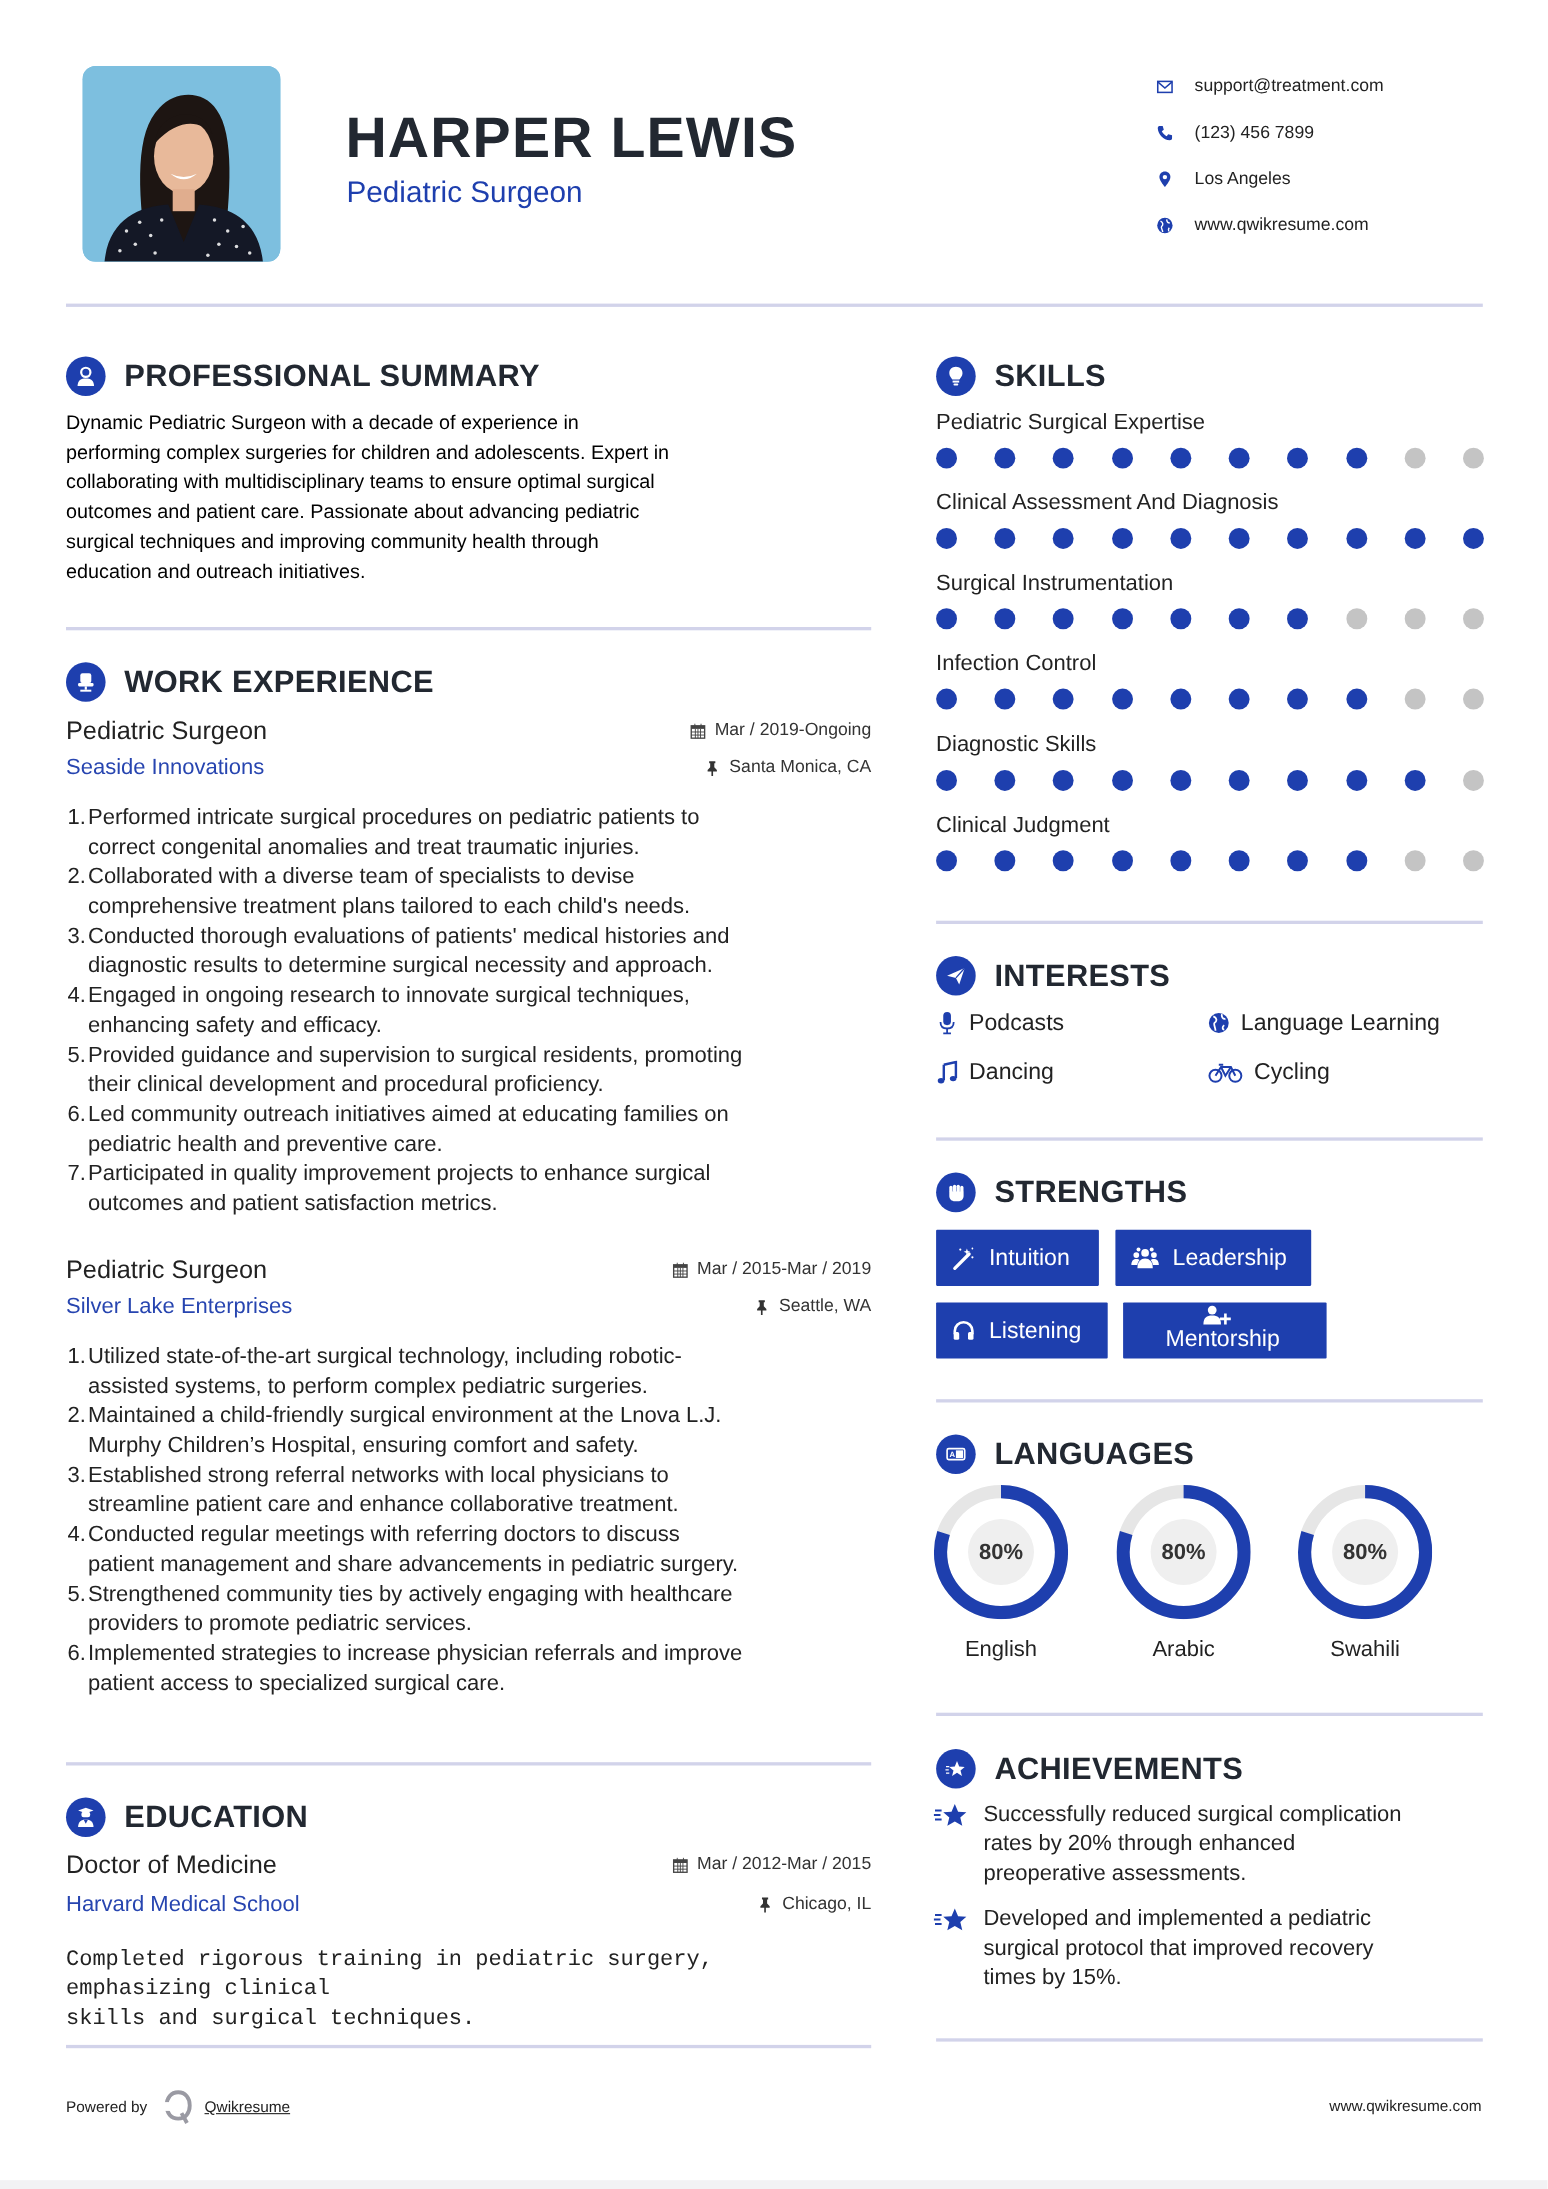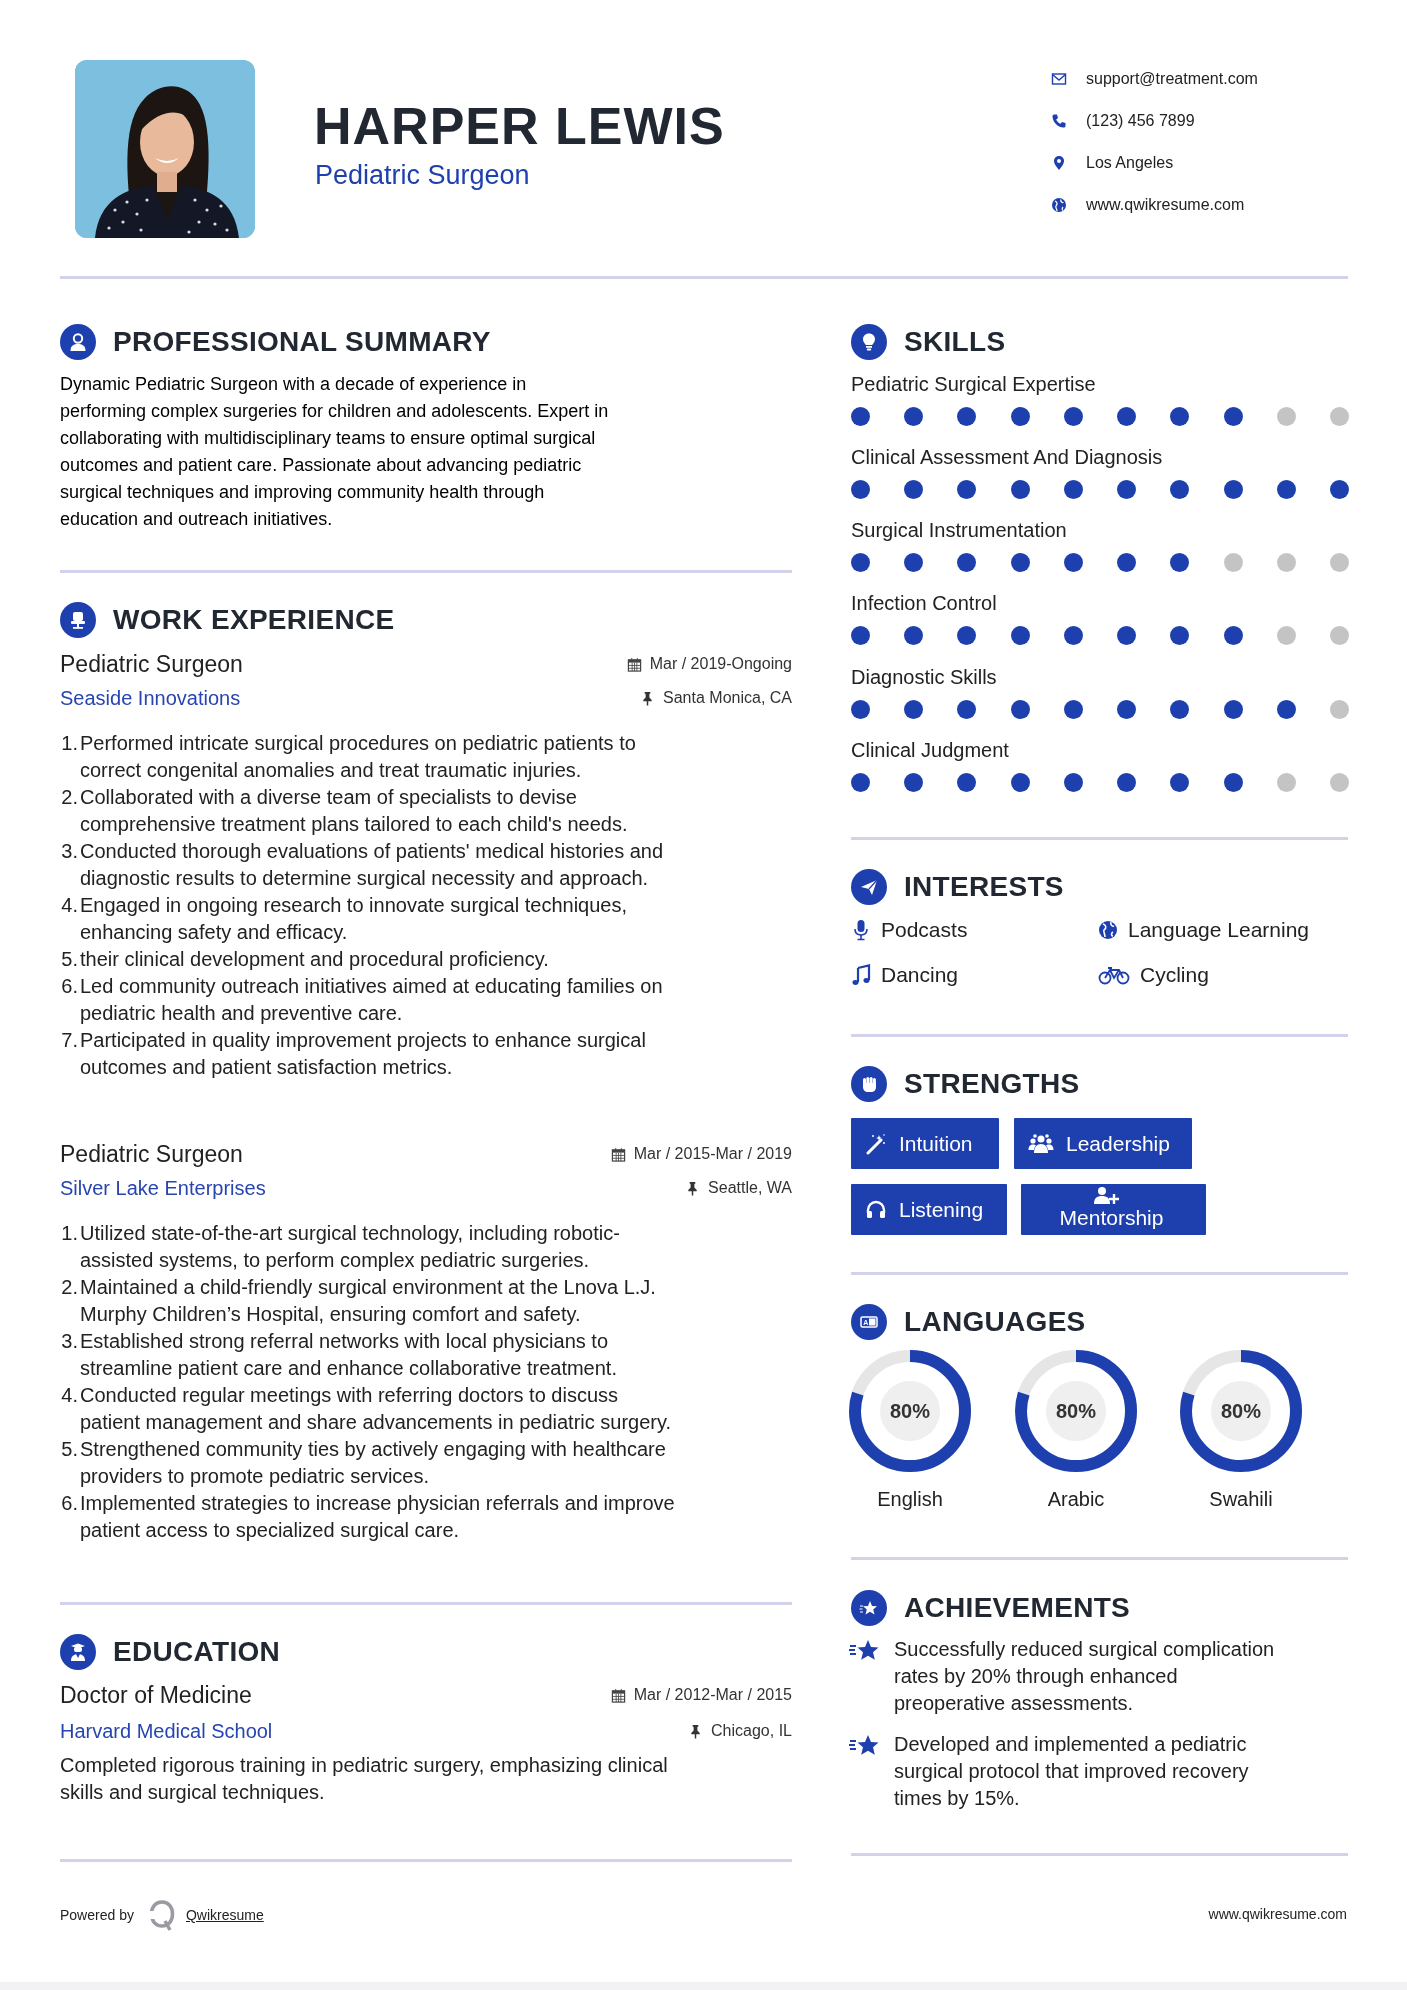--- a/index.html
+++ b/index.html
@@ -226,20 +226,21 @@
       <li>
           <span class="num">4.</span>
           <span class="txt">
             <div>Engaged in ongoing research to innovate surgical techniques,</div>
             <div>enhancing safety and efficacy.</div>
           </span>
         </li>
       <li>
           <span class="num">5.</span>
           <span class="txt">
+            <div>Provided guidance and supervision to surgical residents, promoting</div>
             <div>their clinical development and procedural proficiency.</div>
           </span>
         </li>
       <li>
           <span class="num">6.</span>
           <span class="txt">
             <div>Led community outreach initiatives aimed at educating families on</div>
             <div>pediatric health and preventive care.</div>
           </span>
         </li>
@@ -347,21 +348,21 @@
     </div>
     <div class="job-row" style="height:38px;">
       <span class="job-company">Harvard Medical School</span>
       <span class="job-meta">
         <svg viewBox="0 0 16 16">
             <path d="M5 1 H11 V3 H10 V7 L12.5 9.5 V11 H8.8 V15.5 H7.2 V11 H3.5 V9.5 L6 7 V3 H5 Z" fill="#333"></path>
           </svg>
         <span>Chicago, IL</span>
       </span>
     </div>
-    <div class="ach-text" style="margin-top:2px;">
+    <div class="ach-text" style="margin-top:18px;font-family:Liberation Mono, monospace;">
       <div>Completed rigorous training in pediatric surgery, emphasizing clinical</div>
       <div>skills and surgical techniques.</div>
     </div>
   </div>
   <div class="divider" style="left:60px; top:1859px; width:732px;"></div>
 
   <div class="sec-head" style="left:851px; top:324px;">
     <span class="sec-icon">
       <svg viewBox="0 0 22 22">
           <path d="M11 2.5 C7.4 2.5 5 5 5 8.3 C5 10.8 6.8 12.3 7.8 14 L14.2 14 C15.2 12.3 17 10.8 17 8.3 C17 5 14.6 2.5 11 2.5 Z" fill="#fff"></path>

